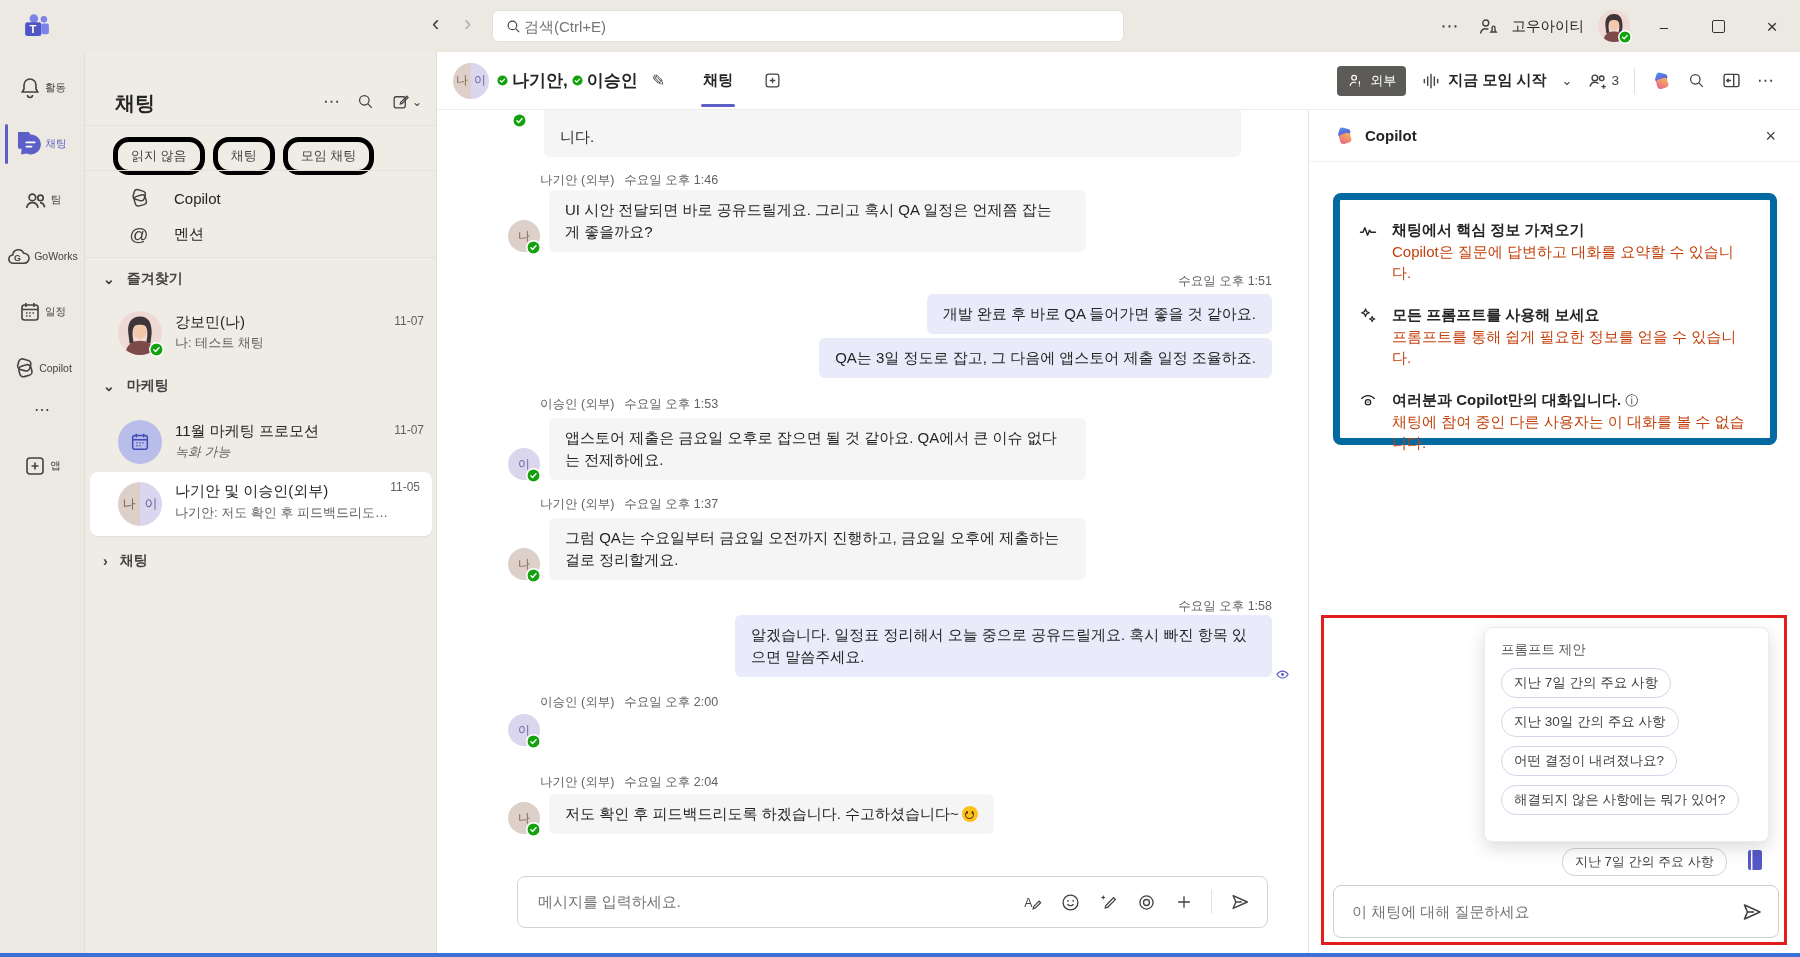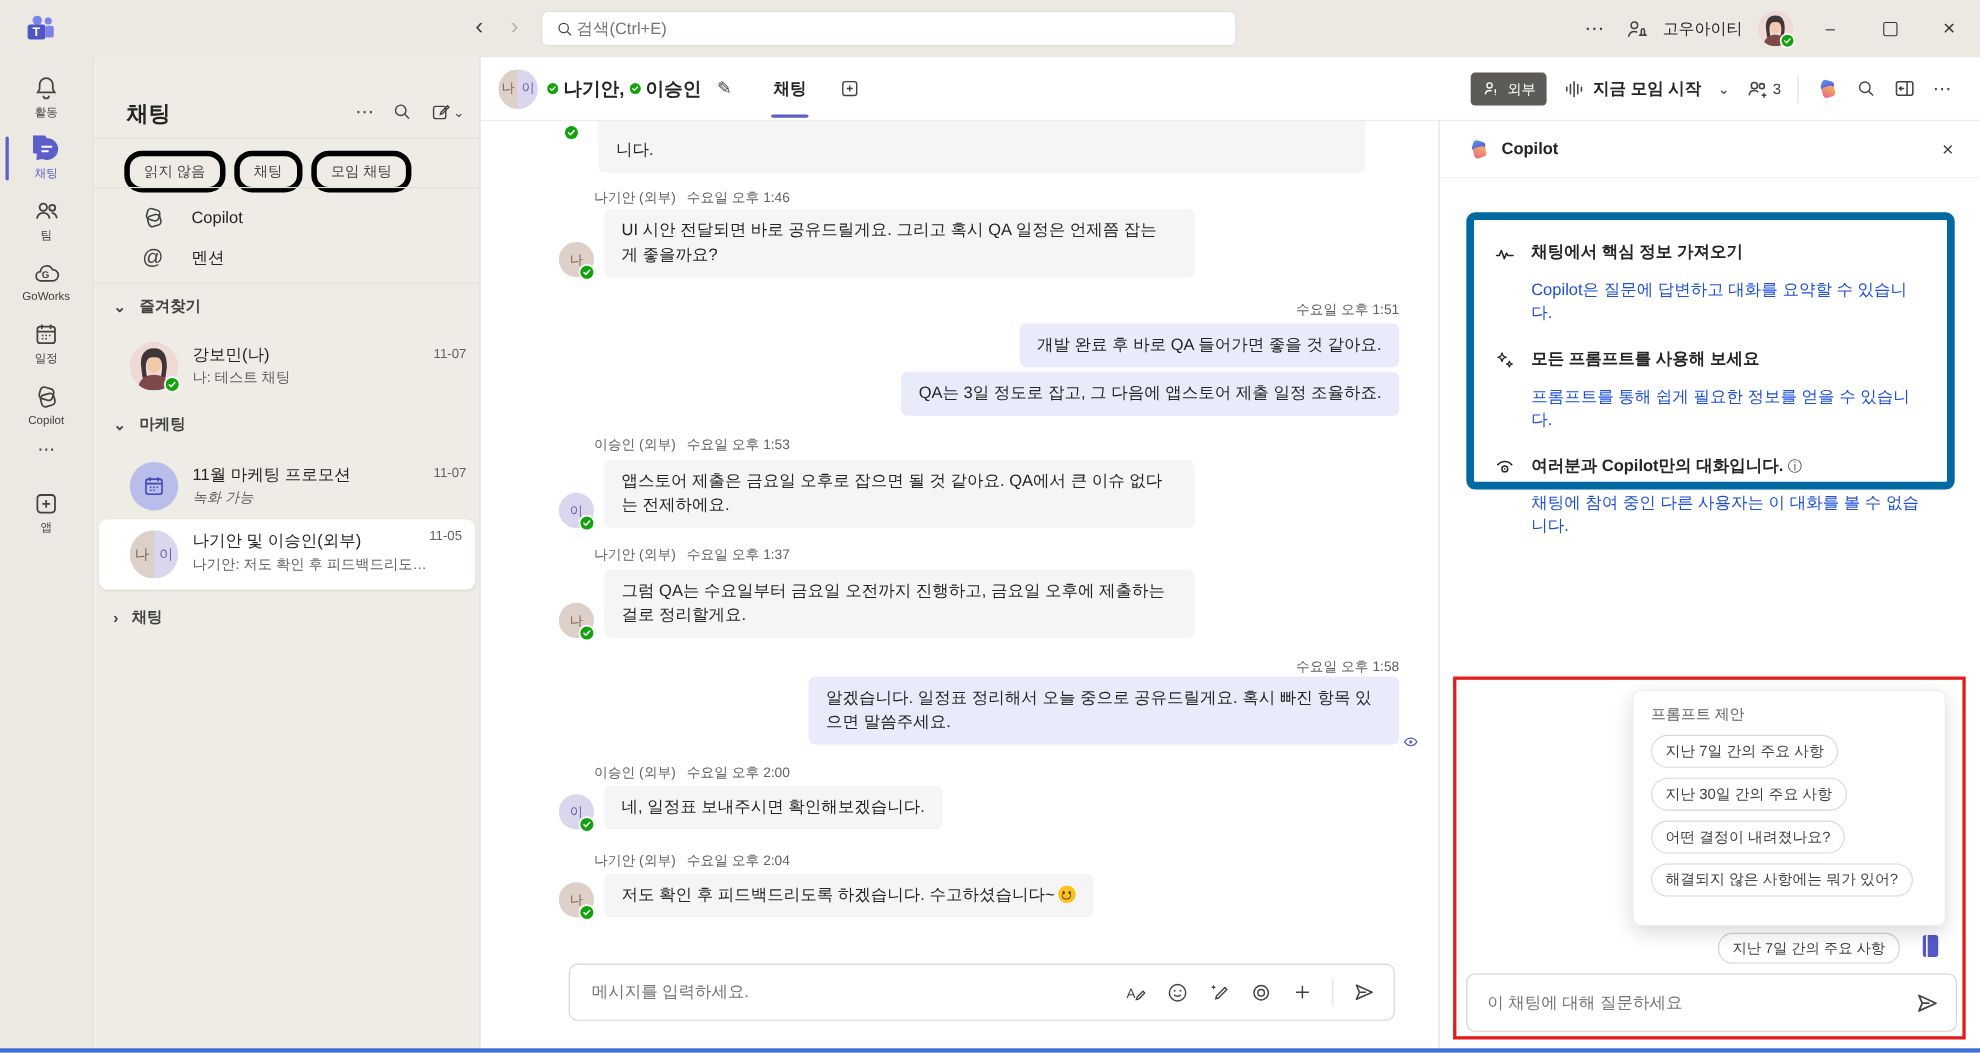--- a/index.html
+++ b/index.html
@@ -20,21 +20,21 @@
   #tb-right{position:absolute;right:8px;top:0;height:52px;display:flex;align-items:center;gap:14px}
   .tb-glyph{font-size:18px;color:#424242;padding:0 4px}
   #tb-user{font-size:14.5px;color:#242424}
   .win-btn{width:40px;height:52px;display:flex;align-items:center;justify-content:center;font-size:15px;color:#333}
   .maxbox{width:11px;height:11px;border:1.4px solid #333;border-radius:2px;display:inline-block}
   .avatar-wrap{position:relative;width:32px;height:32px}
   .presence{position:absolute;right:-2px;bottom:-2px;width:12px;height:12px;border-radius:50%;background:#fff;padding:1px}
   
   #rail{position:absolute;left:0;top:52px;width:85px;height:905px;background:#ebe9e2;border-right:1px solid #e0ded6;
         display:flex;flex-direction:column;align-items:center;padding-top:10px;box-sizing:border-box}
-  .rail-item{position:relative;width:85px;height:52px;display:flex;flex-direction:column;align-items:center;justify-content:center;gap:3px;color:#424242;margin-bottom:4px}
+  .rail-item{position:relative;width:85px;height:52px;display:flex;flex-direction:row;align-items:center;justify-content:center;gap:3px;color:#424242;margin-bottom:4px}
   .rail-item .lbl{font-size:10.5px;color:#424242}
   .rail-item.active{color:#5b5fc7}
   .rail-item.active .lbl{color:#5b5fc7}
   .rail-item.active::before{content:"";position:absolute;left:5px;top:6px;width:3px;height:40px;border-radius:3px;background:#5b5fc7}
   .rail-more{font-size:16px;color:#424242;margin:4px 0 8px}
   
   #sidebar{position:absolute;left:85px;top:52px;width:352px;height:905px;background:#eeece4;border-right:1px solid #e0ded6;box-sizing:border-box}
   #sb-head{position:absolute;left:0;top:0;right:0;height:73px;border-bottom:1px solid #e3e1d9}
   #sb-title{position:absolute;left:30px;top:38px;font-size:20px;font-weight:bold}
   #sb-head-icons{position:absolute;right:14px;top:40px;display:flex;align-items:center;gap:16px}
@@ -94,21 +94,21 @@
   .emoji-face::after{content:"";position:absolute;left:3.5px;top:6.5px;width:9px;height:6px;border-radius:0 0 9px 9px;border:1.3px solid #5c3b10;border-top:none;box-sizing:border-box}
   
   #panel{position:absolute;left:1308px;top:110px;width:492px;height:847px;background:#fff;border-left:1px solid #e6e6e6;box-sizing:border-box}
   #panel-head{position:absolute;left:0;top:0;right:0;height:52px;border-bottom:1px solid #f0f0f0;display:flex;align-items:center;padding:0 24px;gap:10px;box-sizing:border-box}
   #panel-title{font-size:15px;font-weight:600}
   #panel-close{margin-left:auto;font-size:18px;color:#424242}
   #tips-card{position:absolute;left:24px;top:83px;width:444px;height:252px;border:7px solid #0369a1;border-radius:8px;box-sizing:border-box;padding:20px 18px}
   .tip{display:flex;gap:14px;margin-bottom:22px}
   .tip .ticon{flex:0 0 20px;padding-top:1px;color:#242424}
   .tip .tt{font-size:15px;font-weight:bold;color:#242424;line-height:20px}
-  .tip .td{font-size:15px;color:#1d4ed8;line-height:21px;margin-top:13px}
+  .tip .td{font-size:15px;color:#c2410c;line-height:21px;margin-top:1px}
   .info-g{font-size:13px;color:#424242;margin-left:4px;font-weight:normal}
   #flyout{position:absolute;left:175px;top:517px;width:285px;height:215px;background:#fff;border:1px solid #ececec;border-radius:8px;
           box-shadow:0 6px 18px rgba(0,0,0,.14);box-sizing:border-box;padding:13px 16px;z-index:5}
   #flyout .ft{font-size:13.5px;color:#605e5c;margin-bottom:4px}
   .prompt-pill{display:table;border:1px solid #d3d7ea;border-radius:15px;padding:5px 12px;font-size:13.5px;color:#424242;margin-top:9px;background:#fff;white-space:nowrap}
   #sel-chip{position:absolute;left:253px;top:738px;border:1px solid #d1d1d1;border-radius:13px;padding:4px 12px;font-size:13px;color:#424242;background:#fff;white-space:nowrap}
   #book-ic{position:absolute;left:434px;top:736px;color:#5558c7}
   #copilot-input{position:absolute;left:24px;top:775px;width:446px;height:53px;border:1px solid #cfcfcf;border-radius:8px;box-sizing:border-box;display:flex;align-items:center;background:#fff}
   #copilot-input input{border:none;outline:none;font-size:15px;color:#707070;margin-left:16px;width:360px;font-family:inherit;background:transparent}
   #cp-send{margin-left:auto;padding-right:14px;color:#424242}
@@ -555,21 +555,20 @@
     <span>이승인 (외부)</span>
       <span>수요일 오후 2:00</span>
   </div>
   <div class="rrow" style="top:604px">
     <span class="msg-av lee">
         <span>이</span>
       <svg class="badge-sm" width="12" height="12" viewBox="0 0 24 24" style="right:-1px;bottom:-3px">
           <use href="#i-check-badge"></use>
         </svg>
     </span>
-    <div class="bub">네, 일정표 보내주시면 확인해보겠습니다.</div>
   </div>
 
   <div class="meta" style="top:664px">
     <span>나기안 (외부)</span>
       <span>수요일 오후 2:04</span>
   </div>
   <div class="rrow" style="top:684px">
     <span class="msg-av na">
         <span>나</span>
       <svg class="badge-sm" width="12" height="12" viewBox="0 0 24 24" style="right:-1px;bottom:-3px">

